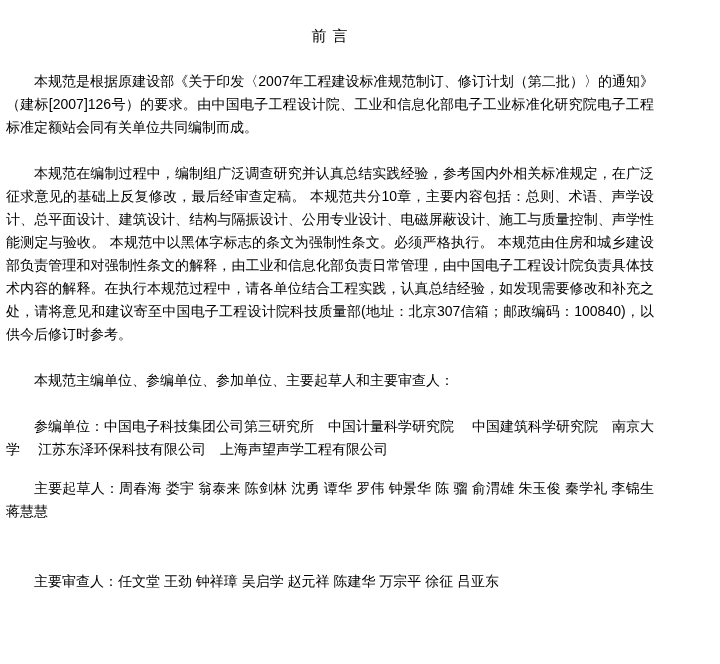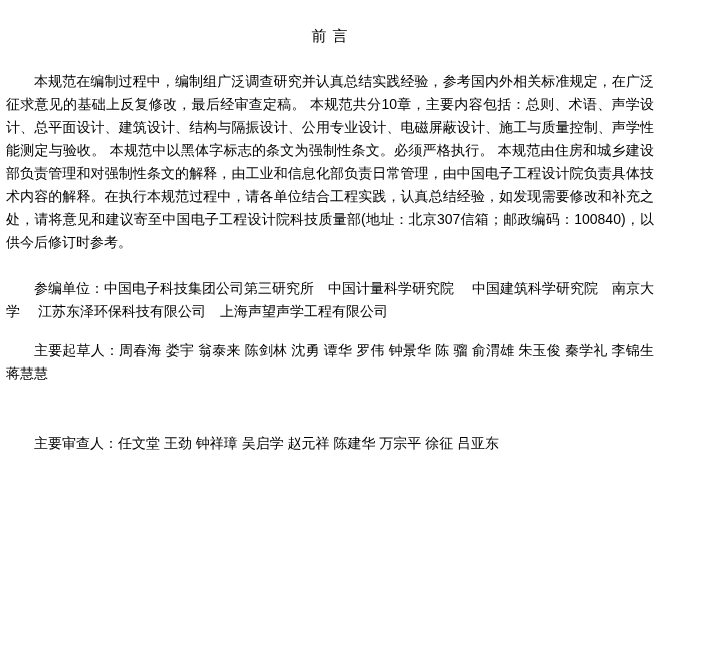--- a/index.html
+++ b/index.html
@@ -36,23 +36,25 @@
   .para.wide-after { margin-bottom: 47px; }
   .para.last { margin-bottom: 17px; }
 </style>
 </head>
 <body>
 
 <div class="page">
 
   <h1 class="doc-title"><span>前 言</span></h1>
 
+  <p class="para">本规范是根据原建设部《关于印发〈2007年工程建设标准规范制订、修订计划（第二批）〉的通知》（建标[2007]126号）的要求。由中国电子工程设计院、工业和信息化部电子工业标准化研究院电子工程标准定额站会同有关单位共同编制而成。</p>
 
   <p class="para">本规范在编制过程中，编制组广泛调查研究并认真总结实践经验，参考国内外相关标准规定，在广泛征求意见的基础上反复修改，最后经审查定稿。 本规范共分10章，主要内容包括：总则、术语、声学设计、总平面设计、建筑设计、结构与隔振设计、公用专业设计、电磁屏蔽设计、施工与质量控制、声学性能测定与验收。 本规范中以黑体字标志的条文为强制性条文。必须严格执行。 本规范由住房和城乡建设部负责管理和对强制性条文的解释，由工业和信息化部负责日常管理，由中国电子工程设计院负责具体技术内容的解释。在执行本规范过程中，请各单位结合工程实践，认真总结经验，如发现需要修改和补充之处，请将意见和建议寄至中国电子工程设计院科技质量部(地址：北京307信箱；邮政编码：100840)，以供今后修订时参考。</p>
 
+  <p class="para">本规范主编单位、参编单位、参加单位、主要起草人和主要审查人：</p>
 
 
   <p class="para tight">参编单位：中国电子科技集团公司第三研究所　中国计量科学研究院　 中国建筑科学研究院　南京大学　 江苏东泽环保科技有限公司　上海声望声学工程有限公司</p>
 
 
   <p class="para wide-after">主要起草人：周春海 娄宇 翁泰来 陈剑林 沈勇 谭华 罗伟 钟景华 陈 骝 俞渭雄 朱玉俊 秦学礼 李锦生 蒋慧慧</p>
 
   <p class="para last">主要审查人：任文堂 王劲 钟祥璋 吴启学 赵元祥 陈建华 万宗平 徐征 吕亚东</p>
 
 </div>

